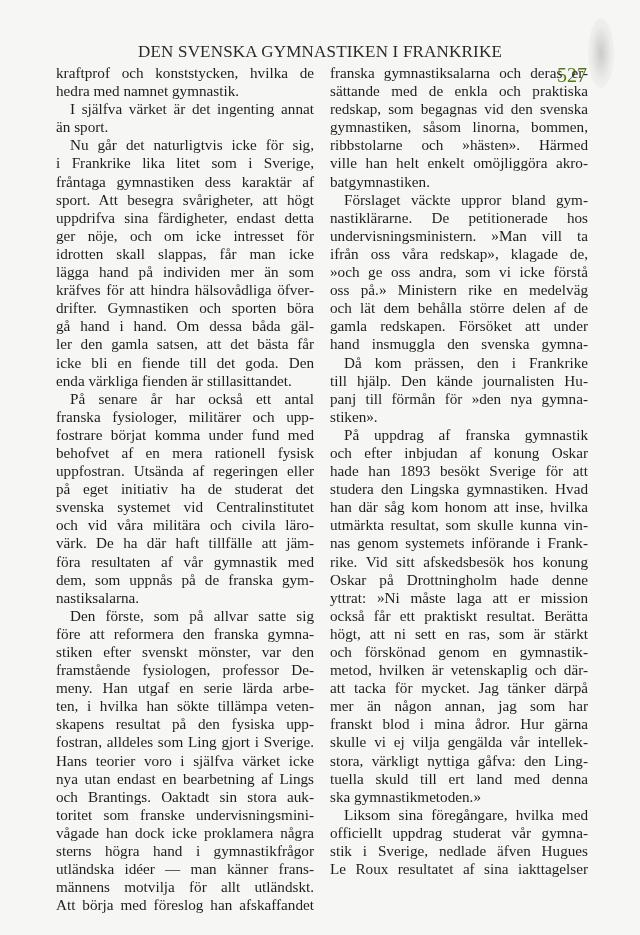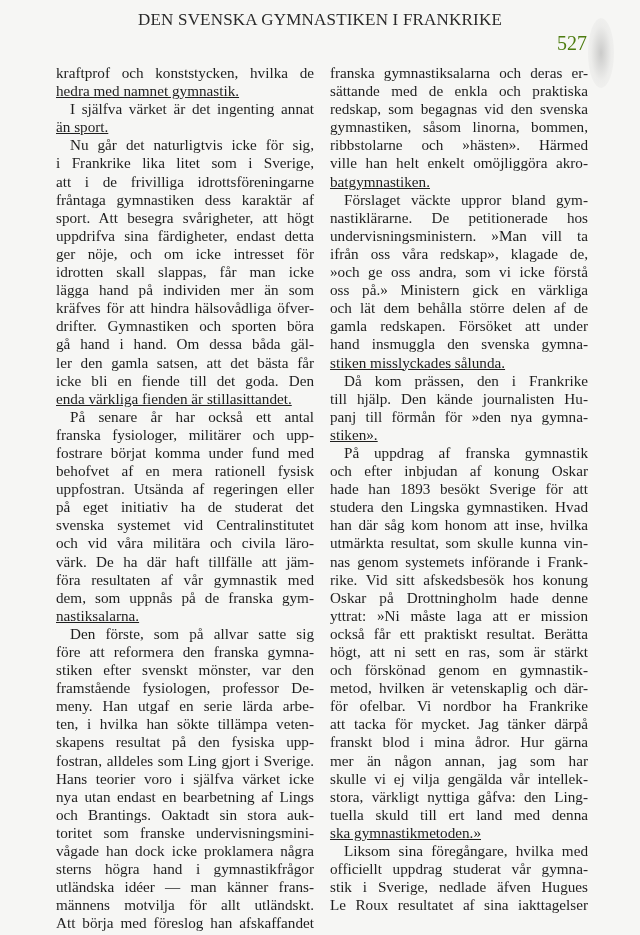--- a/index.html
+++ b/index.html
@@ -19,21 +19,21 @@
       position: absolute;
       left: 588px;
       top: 18px;
       width: 26px;
       height: 70px;
       border-radius: 50%;
       background: radial-gradient(ellipse at center, rgba(150,150,150,0.45) 0%, rgba(180,180,180,0.15) 55%, rgba(246,246,244,0) 100%);
     }
     .header {
       position: absolute;
-      top: 10px;
+      top: 42px;
       left: 0;
       width: 507px;
       height: 24px;
     }
     .running-head {
       position: absolute;
       left: 0;
       width: 640px;
       top: 0;
       text-align: center;
@@ -60,21 +60,20 @@
     .col-right { left: 330px; }
     .line {
       display: block;
       height: 18.1px;
       white-space: nowrap;
       text-align: justify;
       text-align-last: justify;
     }
     .line.last {
       text-align-last: left;
-      text-decoration: underline;
     }
     .line.indent {
       padding-left: 14px;
     }
   </style>
 </head>
 <body>
 
 <div class="smudge"></div>
 
@@ -83,21 +82,20 @@
   <div class="page-number">527</div>
 </div>
 
 <div class="column col-left" id="col-0">
     <span class="line">kraftprof och konststycken, hvilka de</span>
     <span class="line last">hedra med namnet gymnastik.</span>
     <span class="line indent">I själfva värket är det ingenting annat</span>
     <span class="line last">än sport.</span>
     <span class="line indent">Nu går det naturligtvis icke för sig,</span>
     <span class="line">i Frankrike lika litet som i Sverige,</span>
-    <span class="line">att i de frivilliga idrottsföreningarne</span>
     <span class="line">fråntaga gymnastiken dess karaktär af</span>
     <span class="line">sport. Att besegra svårigheter, att högt</span>
     <span class="line">uppdrifva sina färdigheter, endast detta</span>
     <span class="line">ger nöje, och om icke intresset för</span>
     <span class="line">idrotten skall slappas, får man icke</span>
     <span class="line">lägga hand på individen mer än som</span>
     <span class="line">kräfves för att hindra hälsovådliga öfver-</span>
     <span class="line">drifter. Gymnastiken och sporten böra</span>
     <span class="line">gå hand i hand. Om dessa båda gäl-</span>
     <span class="line">ler den gamla satsen, att det bästa får</span>
@@ -139,47 +137,45 @@
     <span class="line">redskap, som begagnas vid den svenska</span>
     <span class="line">gymnastiken, såsom linorna, bommen,</span>
     <span class="line">ribbstolarne och »hästen». Härmed</span>
     <span class="line">ville han helt enkelt omöjliggöra akro-</span>
     <span class="line last">batgymnastiken.</span>
     <span class="line indent">Förslaget väckte uppror bland gym-</span>
     <span class="line">nastiklärarne. De petitionerade hos</span>
     <span class="line">undervisningsministern. »Man vill ta</span>
     <span class="line">ifrån oss våra redskap», klagade de,</span>
     <span class="line">»och ge oss andra, som vi icke förstå</span>
-    <span class="line">oss på.» Ministern gick en värkliga</span>
+    <span class="line">oss på.» Ministern rike en medelväg</span>
     <span class="line">och lät dem behålla större delen af de</span>
     <span class="line">gamla redskapen. Försöket att under</span>
     <span class="line">hand insmuggla den svenska gymna-</span>
-    <span class="line last">stiken misslyckades sålunda.</span>
     <span class="line indent">Då kom prässen, den i Frankrike</span>
     <span class="line">till hjälp. Den kände journalisten Hu-</span>
     <span class="line">panj till förmån för »den nya gymna-</span>
     <span class="line last">stiken».</span>
     <span class="line indent">På uppdrag af franska gymnastik</span>
     <span class="line">och efter inbjudan af konung Oskar</span>
     <span class="line">hade han 1893 besökt Sverige för att</span>
     <span class="line">studera den Lingska gymnastiken. Hvad</span>
     <span class="line">han där såg kom honom att inse, hvilka</span>
     <span class="line">utmärkta resultat, som skulle kunna vin-</span>
     <span class="line">nas genom systemets införande i Frank-</span>
     <span class="line">rike. Vid sitt afskedsbesök hos konung</span>
     <span class="line">Oskar på Drottningholm hade denne</span>
     <span class="line">yttrat: »Ni måste laga att er mission</span>
     <span class="line">också får ett praktiskt resultat. Berätta</span>
     <span class="line">högt, att ni sett en ras, som är stärkt</span>
     <span class="line">och förskönad genom en gymnastik-</span>
     <span class="line">metod, hvilken är vetenskaplig och där-</span>
-    <span class="line">för ofelbar. Vi nordbor ha Frankrike</span>
     <span class="line">att tacka för mycket. Jag tänker därpå</span>
+    <span class="line">mer än någon annan, jag som har</span>
     <span class="line">franskt blod i mina ådror. Hur gärna</span>
-    <span class="line">mer än någon annan, jag som har</span>
     <span class="line">skulle vi ej vilja gengälda vår intellek-</span>
     <span class="line">stora, värkligt nyttiga gåfva: den Ling-</span>
     <span class="line">tuella skuld till ert land med denna</span>
     <span class="line last">ska gymnastikmetoden.»</span>
     <span class="line indent">Liksom sina föregångare, hvilka med</span>
     <span class="line">officiellt uppdrag studerat vår gymna-</span>
     <span class="line">stik i Sverige, nedlade äfven Hugues</span>
     <span class="line">Le Roux resultatet af sina iakttagelser</span>
   </div>
 

